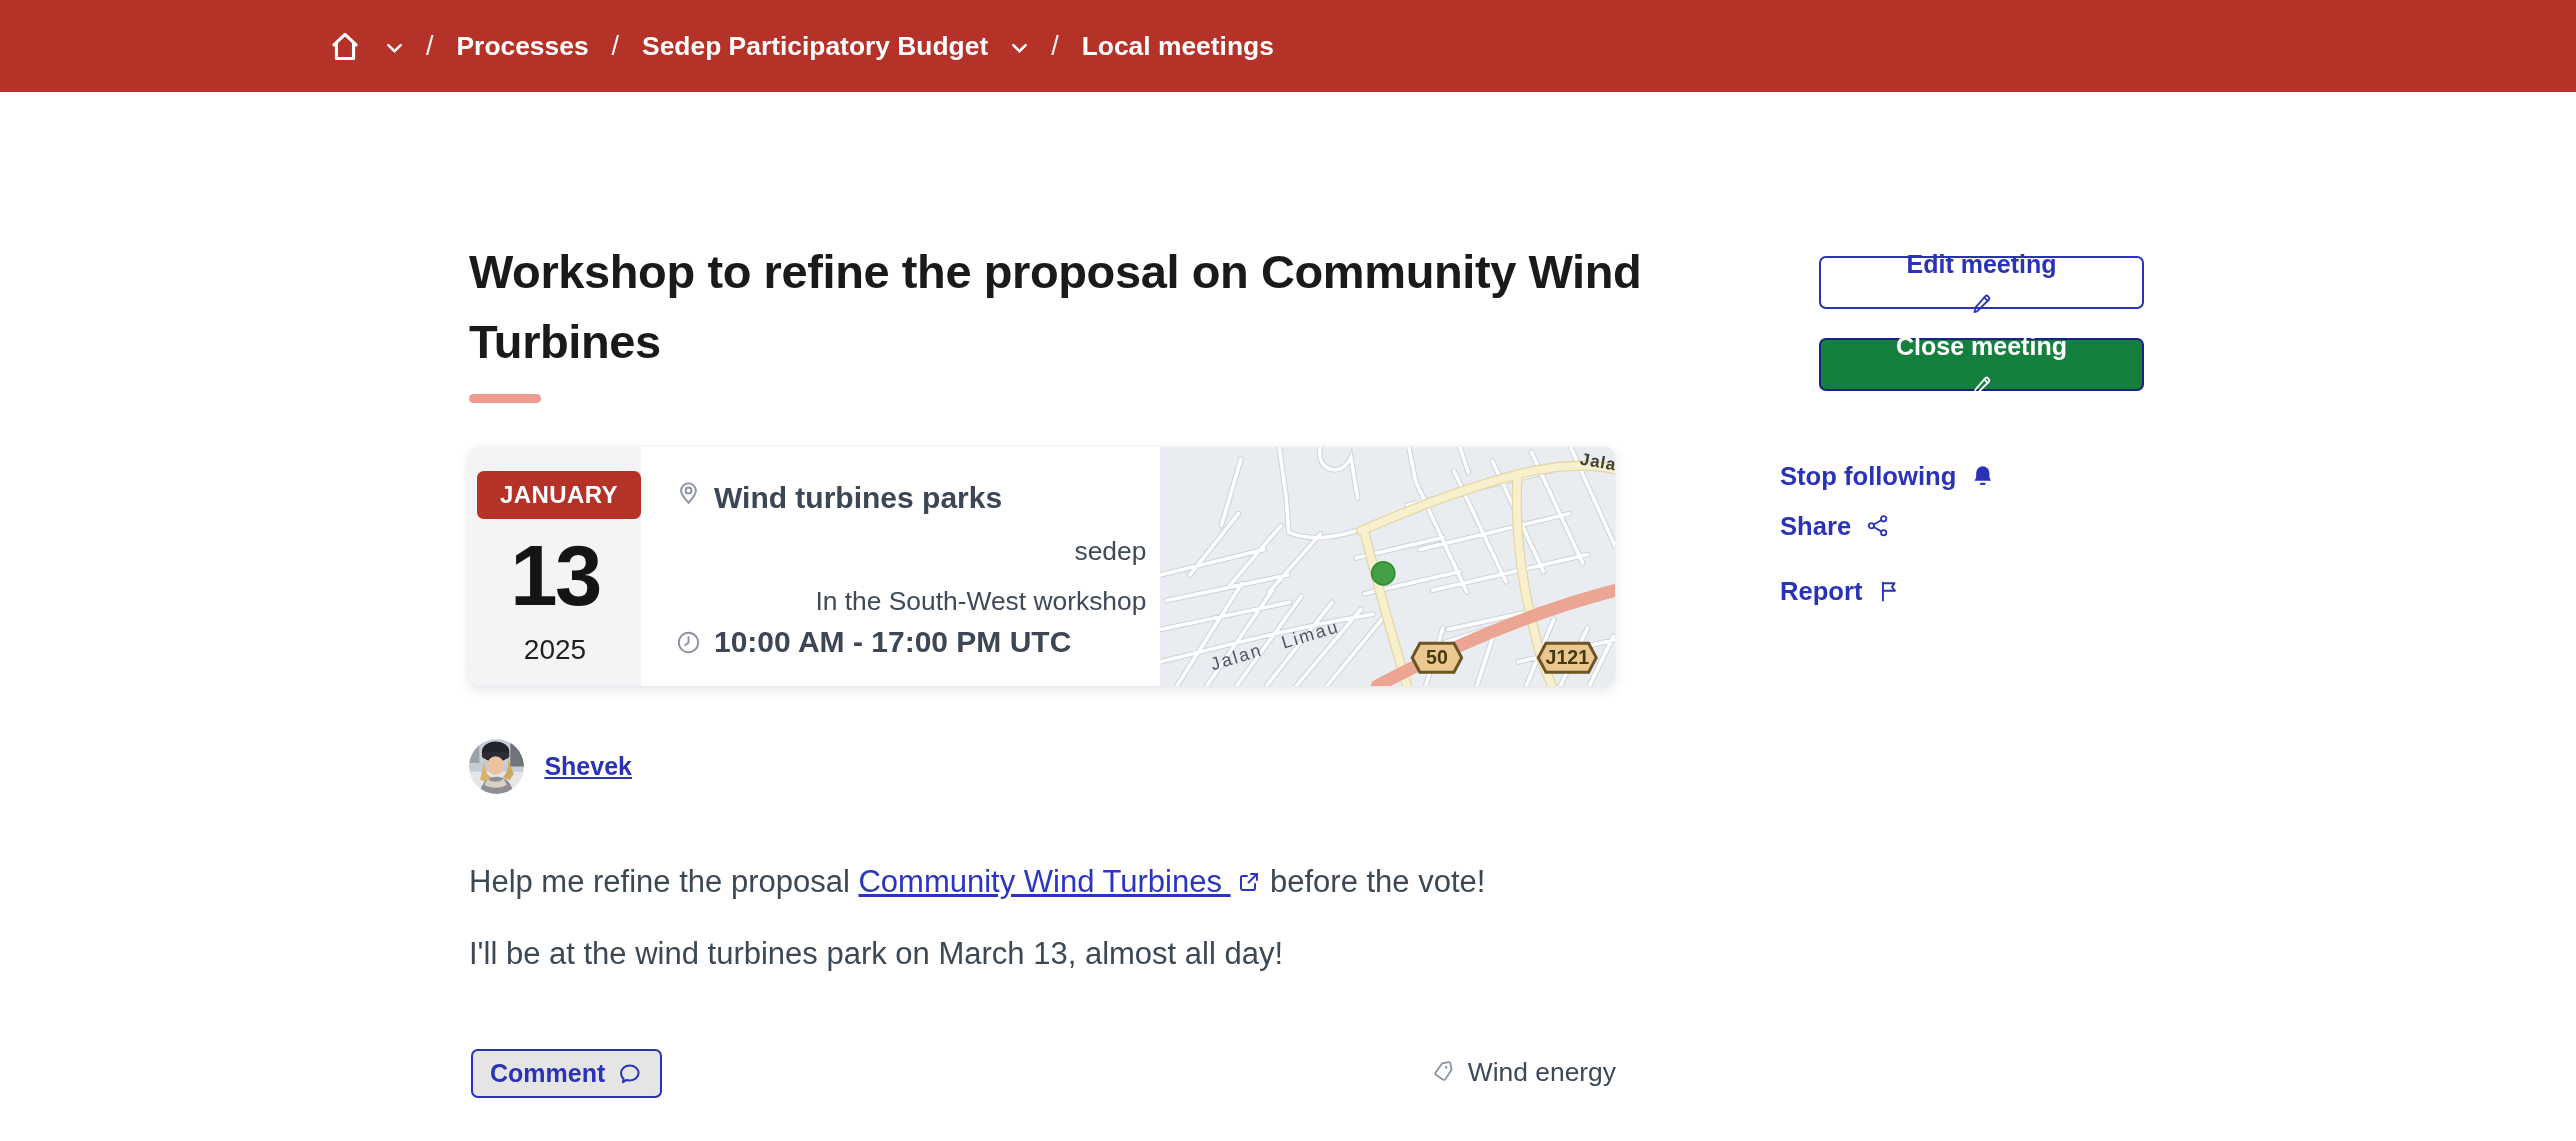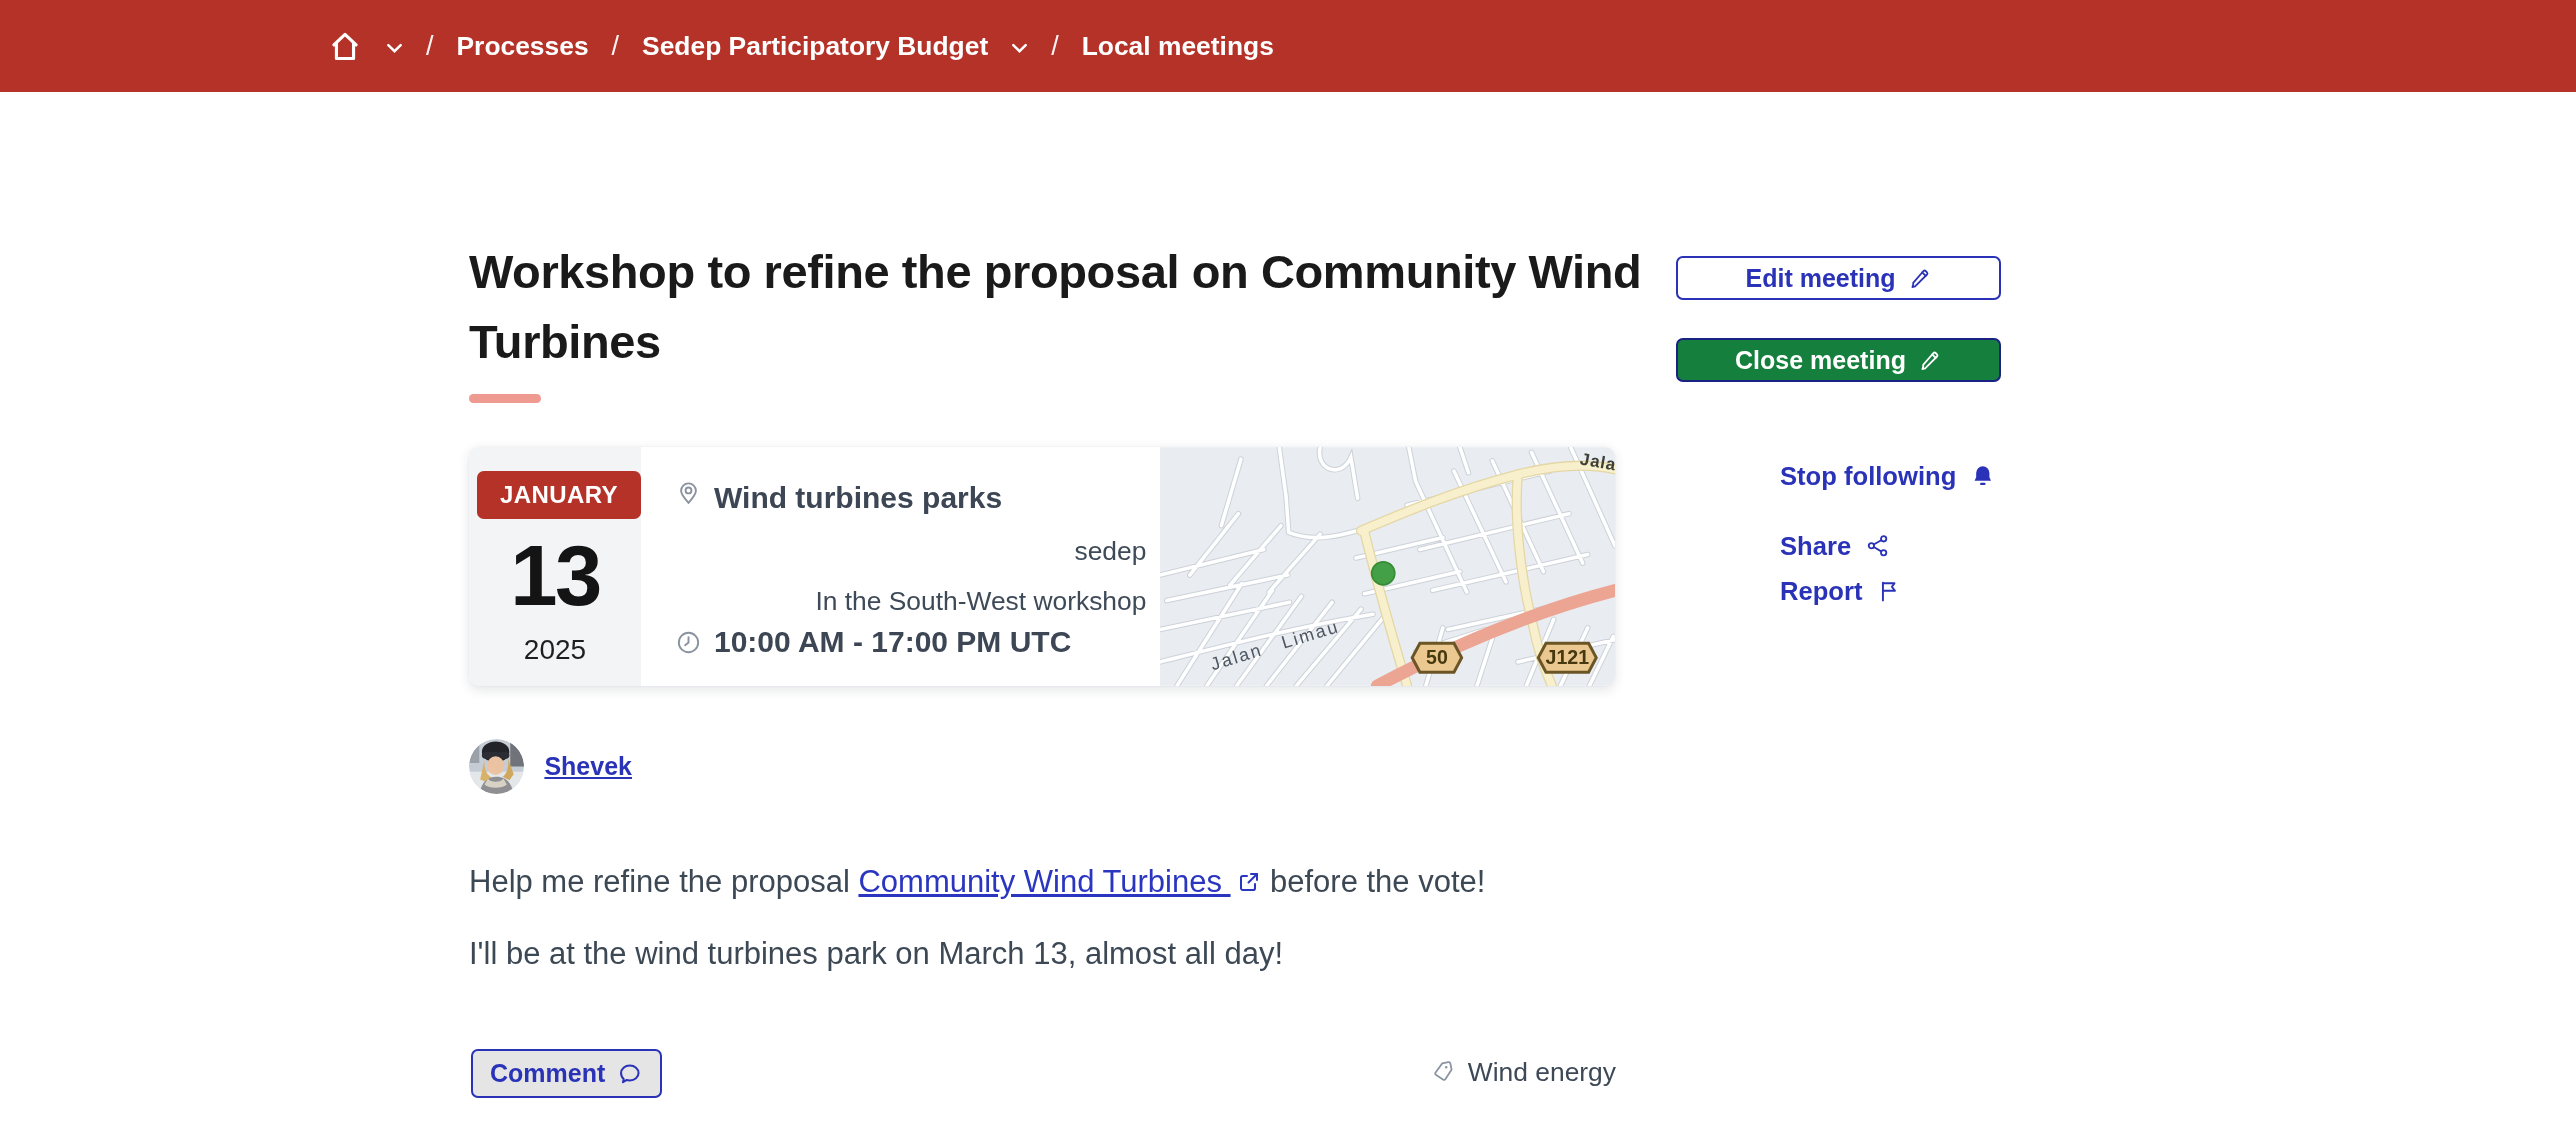--- a/index.html
+++ b/index.html
@@ -75,32 +75,32 @@
     left:471px;top:1049px;width:191px;height:49px;background:#e5e5e5;
     border:2.1px solid #2a33b8;border-radius:6.8px;color:#2a33b8;
     font-size:25px;font-weight:700;display:flex;align-items:center;justify-content:center;gap:12px;
     cursor:pointer;box-sizing:border-box;font-family:"Liberation Sans",sans-serif;
   }
   .tag-row{top:1057px;right:960px;display:flex;align-items:center;gap:11px;cursor:pointer;}
   .tag-label{font-size:26.4px;color:#3d4956;}
 
   
   .side-btn{
-    left:1676px;width:325px;height:44px;border-radius:6.8px;box-sizing:border-box;
+    left:1819px;width:325px;height:53px;border-radius:6.8px;box-sizing:border-box;
     display:flex;align-items:center;justify-content:center;gap:12px;
-    font-size:25px;font-weight:700;cursor:pointer;font-family:"Liberation Sans",sans-serif;
+    font-size:25px;font-weight:700;cursor:pointer;font-family:"Liberation Sans",sans-serif;flex-direction:column;
   }
   .btn-edit{top:256px;background:#ffffff;border:2.1px solid #2a33b8;color:#2a33b8;}
   .btn-close{top:338px;background:#15803d;border:2.1px solid #1a2383;color:#ffffff;}
   .side-link{
     left:1780px;height:34px;display:flex;align-items:center;gap:13.6px;
     color:#2a33b8;font-size:25.6px;font-weight:700;cursor:pointer;text-decoration:none;
   }
   .lnk-follow{top:459px;}
-  .lnk-share{top:529px;}
+  .lnk-share{top:509px;}
   .lnk-report{top:574px;}
 
   
   .m-casing{fill:none;stroke:#ccd2d9;stroke-width:6.5;stroke-linecap:round;}
   .m-street{fill:none;stroke:#ffffff;stroke-width:4.2;stroke-linecap:round;}
   .m-ycase{fill:none;stroke:#e4d7a6;stroke-width:12;stroke-linecap:round;}
   .m-yroad{fill:none;stroke:#f8f0cd;stroke-width:9;stroke-linecap:round;}
   .m-proad{fill:none;stroke:#eca493;stroke-width:15;stroke-linecap:round;}
   .m-badge{fill:#eac88f;stroke:#6b5526;stroke-width:3.5;}
   .m-badge-t{font-family:"Liberation Sans",sans-serif;font-size:23px;font-weight:700;fill:#46380f;text-anchor:middle;}

